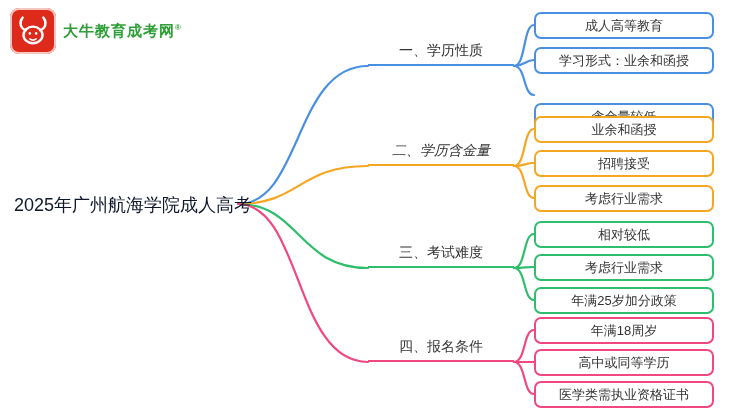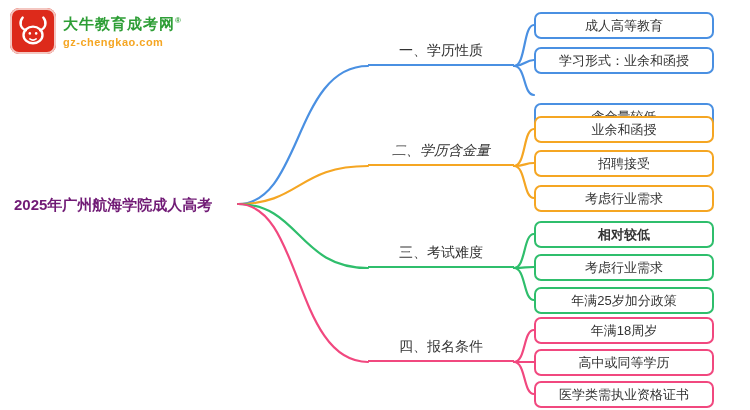--- a/index.html
+++ b/index.html
@@ -15,21 +15,21 @@
     width:46px;height:46px;background:#dd2a1b;border-radius:9px;
     display:flex;align-items:center;justify-content:center;box-shadow:inset 0 0 0 2px #f4c7c1;
   }
   .logo-badge svg{width:38px;height:38px;display:block;}
   .logo-name{font-size:15px;font-weight:bold;color:#2e9e36;letter-spacing:1px;white-space:nowrap;text-align:center;}
   .logo-name .reg{font-size:8px;vertical-align:super;color:#2e9e36;}
   .logo-url{font-size:11px;font-weight:bold;color:#f5a623;margin-top:2px;letter-spacing:.5px;}
   
   .central{
     position:absolute;left:14px;top:195px;width:230px;
-    font-size:15px;font-weight:700;color:#701a75;line-height:20px;white-space:nowrap;
+    font-size:18px;font-weight:400;color:#0f172a;line-height:20px;white-space:nowrap;
   }
   
   .branch{
     position:absolute;left:368px;width:146px;height:28px;box-sizing:border-box;
     border-bottom:2px solid #b91c1c;text-align:center;font-size:14px;font-weight:500;
     color:#333;line-height:24px;white-space:nowrap;background:transparent;
   }
   
   .leaf{
     position:absolute;left:534px;width:180px;height:27px;box-sizing:border-box;
@@ -79,40 +79,39 @@
         <path d="M11 7 C6 13 8 21 15 23" stroke="#ffffff" fill="none" stroke-width="3" stroke-linecap="round"></path>
         <path d="M37 7 C42 13 40 21 33 23" stroke="#ffffff" fill="none" stroke-width="3" stroke-linecap="round"></path>
         <ellipse cx="24" cy="29" rx="12" ry="10.5" fill="none" stroke="#ffffff" stroke-width="3"></ellipse>
         <circle cx="20" cy="27" r="1.6" fill="#ffffff"></circle>
         <circle cx="28" cy="27" r="1.6" fill="#ffffff"></circle>
         <path d="M20 34 Q24 37 28 34" stroke="#ffffff" fill="none" stroke-width="2" stroke-linecap="round"></path>
       </svg>
     </div>
     <div class="logo-meta">
       <div class="logo-name"><span>大牛教育成考网</span><span class="reg">®</span></div>
-      <div class="logo-url">gz-chengkao.com</div>
     </div>
   </div>
 
   <div class="central">2025年广州航海学院成人高考</div>
 
   <div class="branch" style="top: 38px; border-bottom-color: rgb(74, 144, 226);">一、学历性质</div>
   <div class="branch" style="top: 138px; border-bottom-color: rgb(245, 166, 35); font-style: italic;">二、学历含金量</div>
   <div class="branch" style="top: 240px; border-bottom-color: rgb(47, 190, 108);">三、考试难度</div>
   <div class="branch" style="top: 334px; border-bottom-color: rgb(241, 72, 127);">四、报名条件</div>
 
   <div class="leaf" style="top: 12px; border-color: rgb(74, 144, 226);">成人高等教育</div>
   <div class="leaf" style="top: 47px; border-color: rgb(74, 144, 226);">学习形式：业余和函授</div>
   <div class="leaf" style="top: 82px; border-color: rgb(74, 144, 226); margin-top: 21px;">含金量较低</div>
 
   <div class="leaf" style="top: 116px; border-color: rgb(245, 166, 35);">业余和函授</div>
   <div class="leaf" style="top: 150px; border-color: rgb(245, 166, 35);">招聘接受</div>
   <div class="leaf" style="top: 185px; border-color: rgb(245, 166, 35);">考虑行业需求</div>
 
-  <div class="leaf" style="top: 221px; border-color: rgb(47, 190, 108); font-weight: bold;">相对较低</div>
+  <div class="leaf" style="top: 221px; border-color: rgb(47, 190, 108);">相对较低</div>
   <div class="leaf" style="top: 254px; border-color: rgb(47, 190, 108);">考虑行业需求</div>
   <div class="leaf" style="top: 287px; border-color: rgb(47, 190, 108);">年满25岁加分政策</div>
 
   <div class="leaf" style="top: 317px; border-color: rgb(241, 72, 127);">年满18周岁</div>
   <div class="leaf" style="top: 349px; border-color: rgb(241, 72, 127);">高中或同等学历</div>
   <div class="leaf" style="top: 381px; border-color: rgb(241, 72, 127);">医学类需执业资格证书</div>
 
 </div>
 
 </body></html>

